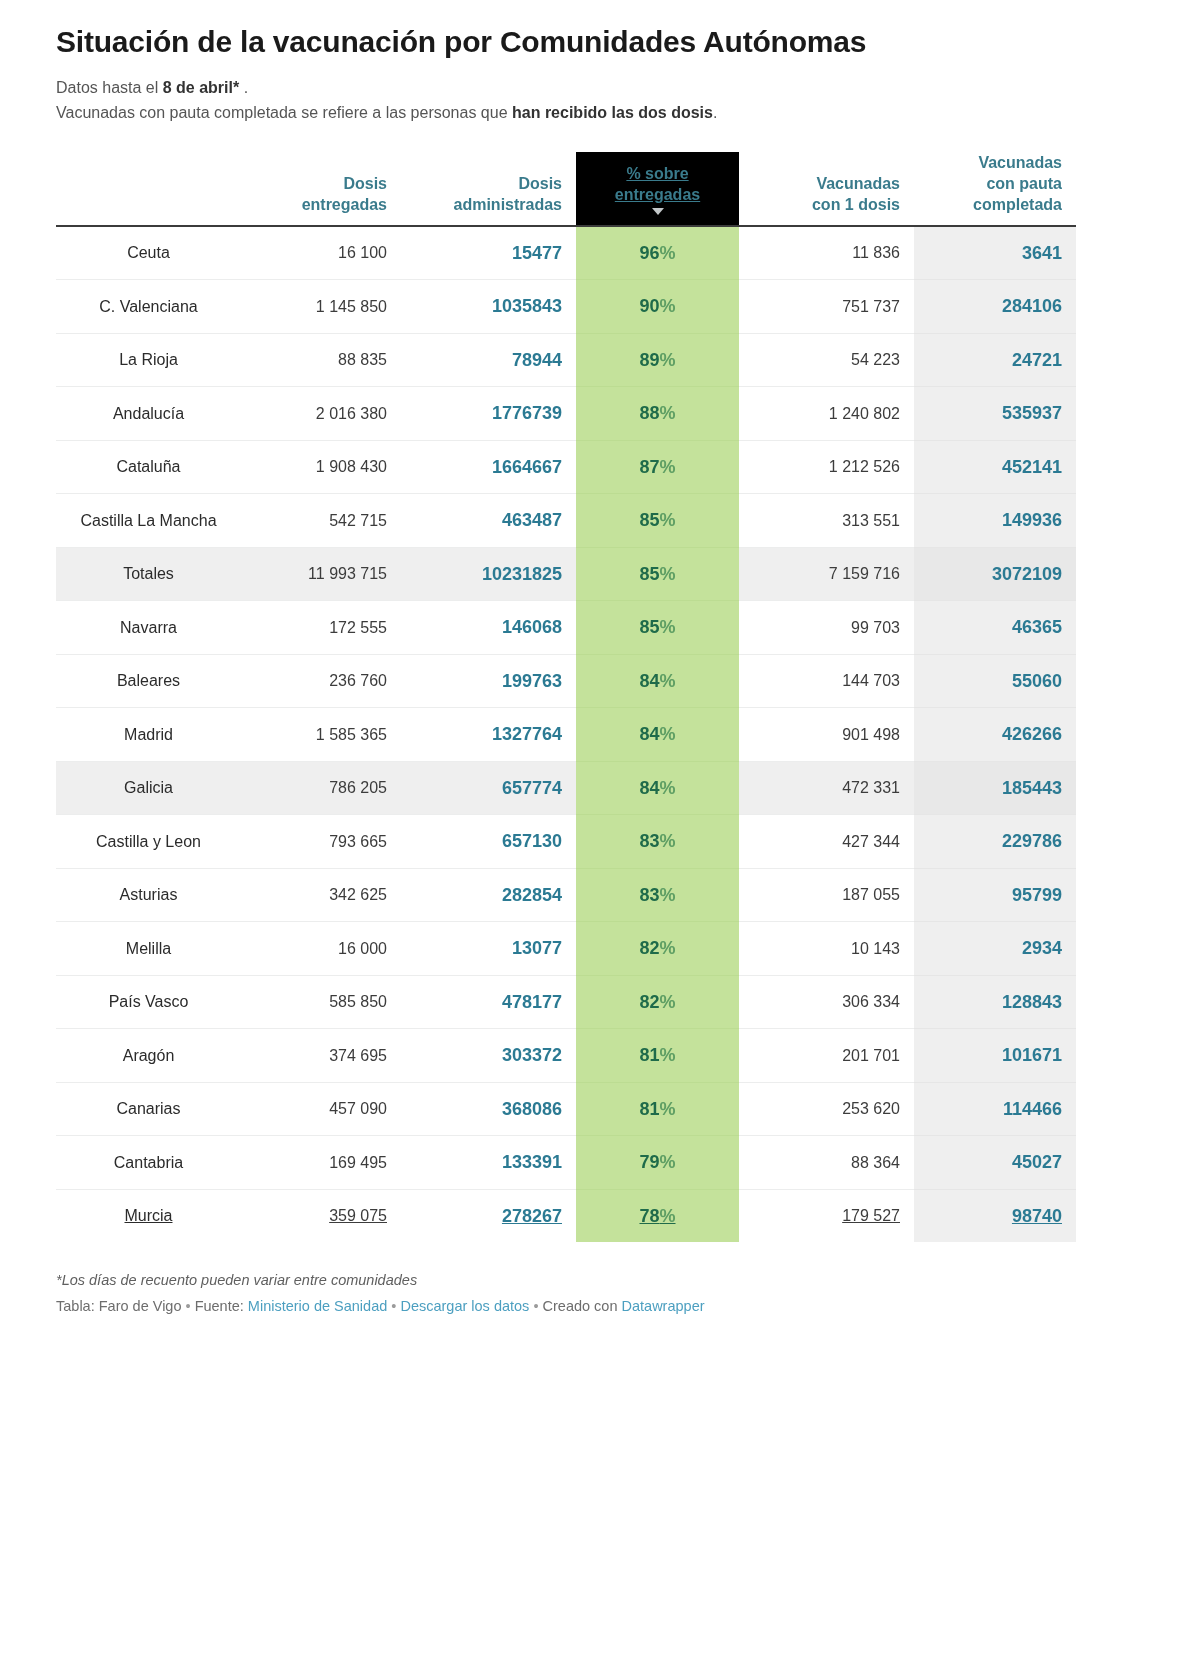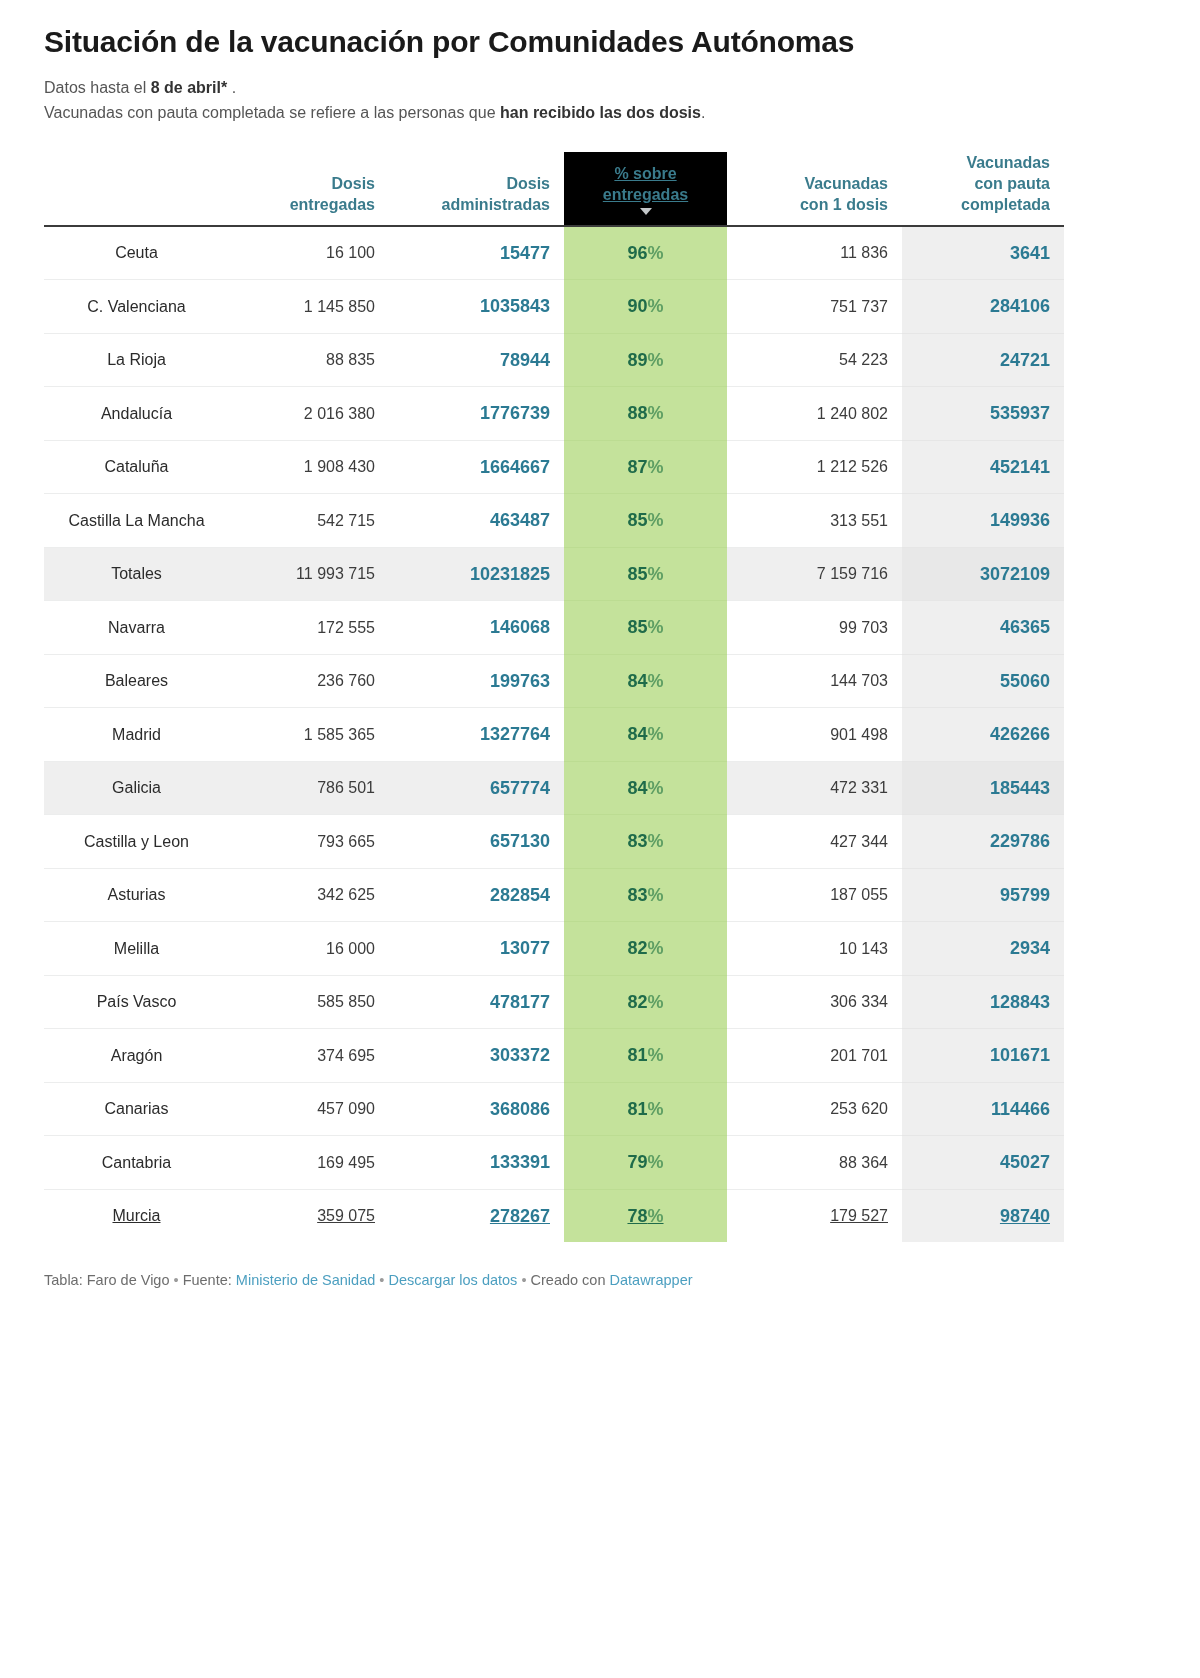--- a/index.html
+++ b/index.html
@@ -14,20 +14,21 @@
     color: #333333;
     -webkit-font-smoothing: antialiased;
   }
   .page {
     position: relative;
     width: 1041px;
     height: 1678px;
     box-sizing: border-box;
     padding: 0 44px;
     background: #ffffff;
+    margin-left: 12px;
   }
 
   
   .title {
     font-size: 30px;
     font-weight: bold;
     color: #1a1a1a;
     letter-spacing: -0.2px;
     padding-top: 24px;
     margin: 0 0 16px 0;
@@ -272,21 +273,21 @@
         <tr>
           <td class="region">Madrid</td>
           <td class="num-plain">1 585 365</td>
           <td class="num-bold">1327764</td>
           <td class="pct"><span>84</span><span class="unit">%</span></td>
           <td class="num-plain">901 498</td>
           <td class="full">426266</td>
         </tr>
         <tr class="highlight">
           <td class="region">Galicia</td>
-          <td class="num-plain">786 501</td>
+          <td class="num-plain">786 205</td>
           <td class="num-bold">657774</td>
           <td class="pct"><span>84</span><span class="unit">%</span></td>
           <td class="num-plain">472 331</td>
           <td class="full">185443</td>
         </tr>
         <tr>
           <td class="region">Castilla y Leon</td>
           <td class="num-plain">793 665</td>
           <td class="num-bold">657130</td>
           <td class="pct"><span>83</span><span class="unit">%</span></td>
@@ -346,20 +347,21 @@
           <td class="num-plain">359 075</td>
           <td class="num-bold">278267</td>
           <td class="pct"><span>78</span><span class="unit">%</span></td>
           <td class="num-plain">179 527</td>
           <td class="full">98740</td>
         </tr>
       </tbody>
   </table>
 
   <div class="footer">
+    <div class="note">*Los días de recuento pueden variar entre comunidades</div>
     <div class="credits">
       <span>Tabla: Faro de Vigo</span>
       <span class="sep">•</span>
       <span>Fuente:</span>
       <span class="lnk">Ministerio de Sanidad</span>
       <span class="sep">•</span>
       <span class="lnk">Descargar los datos</span>
       <span class="sep">•</span>
       <span>Creado con</span>
       <span class="lnk">Datawrapper</span>

